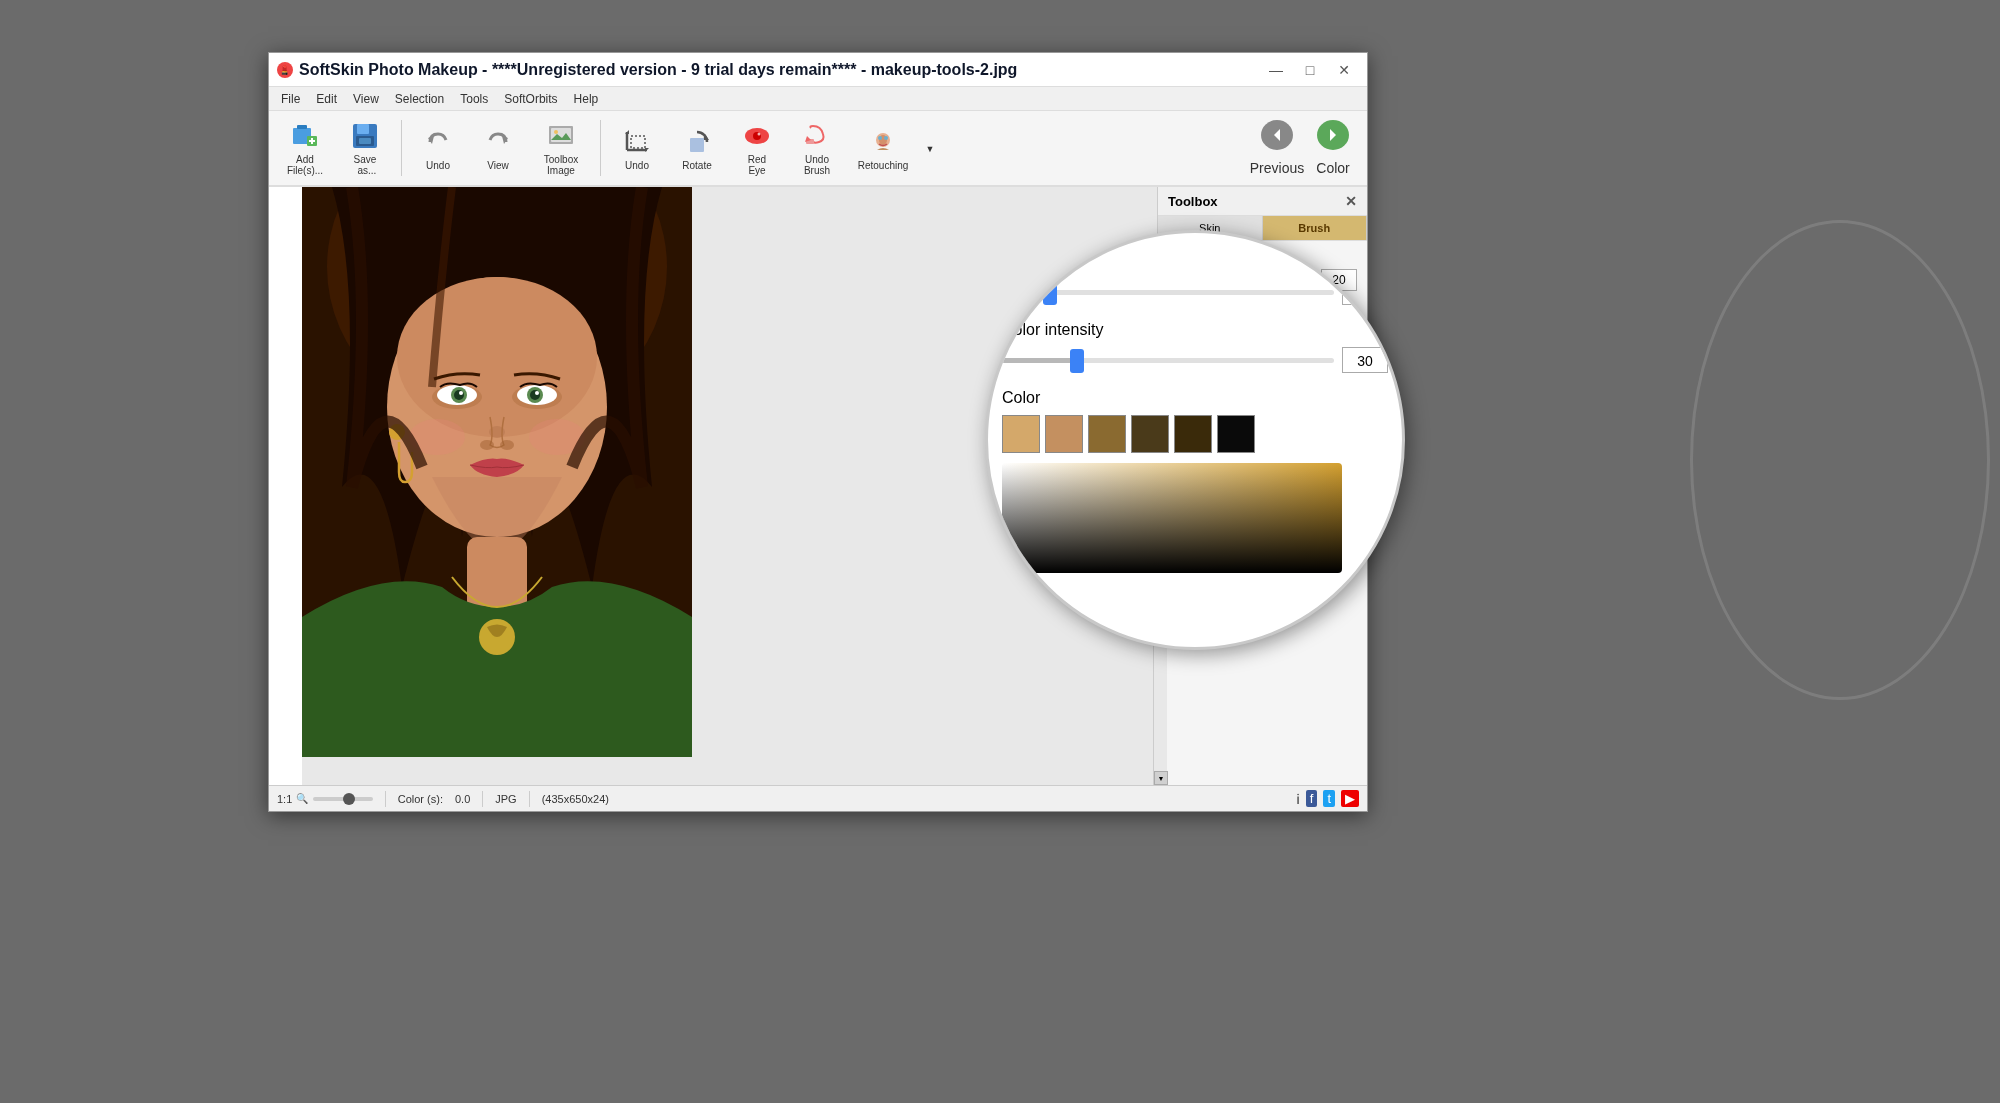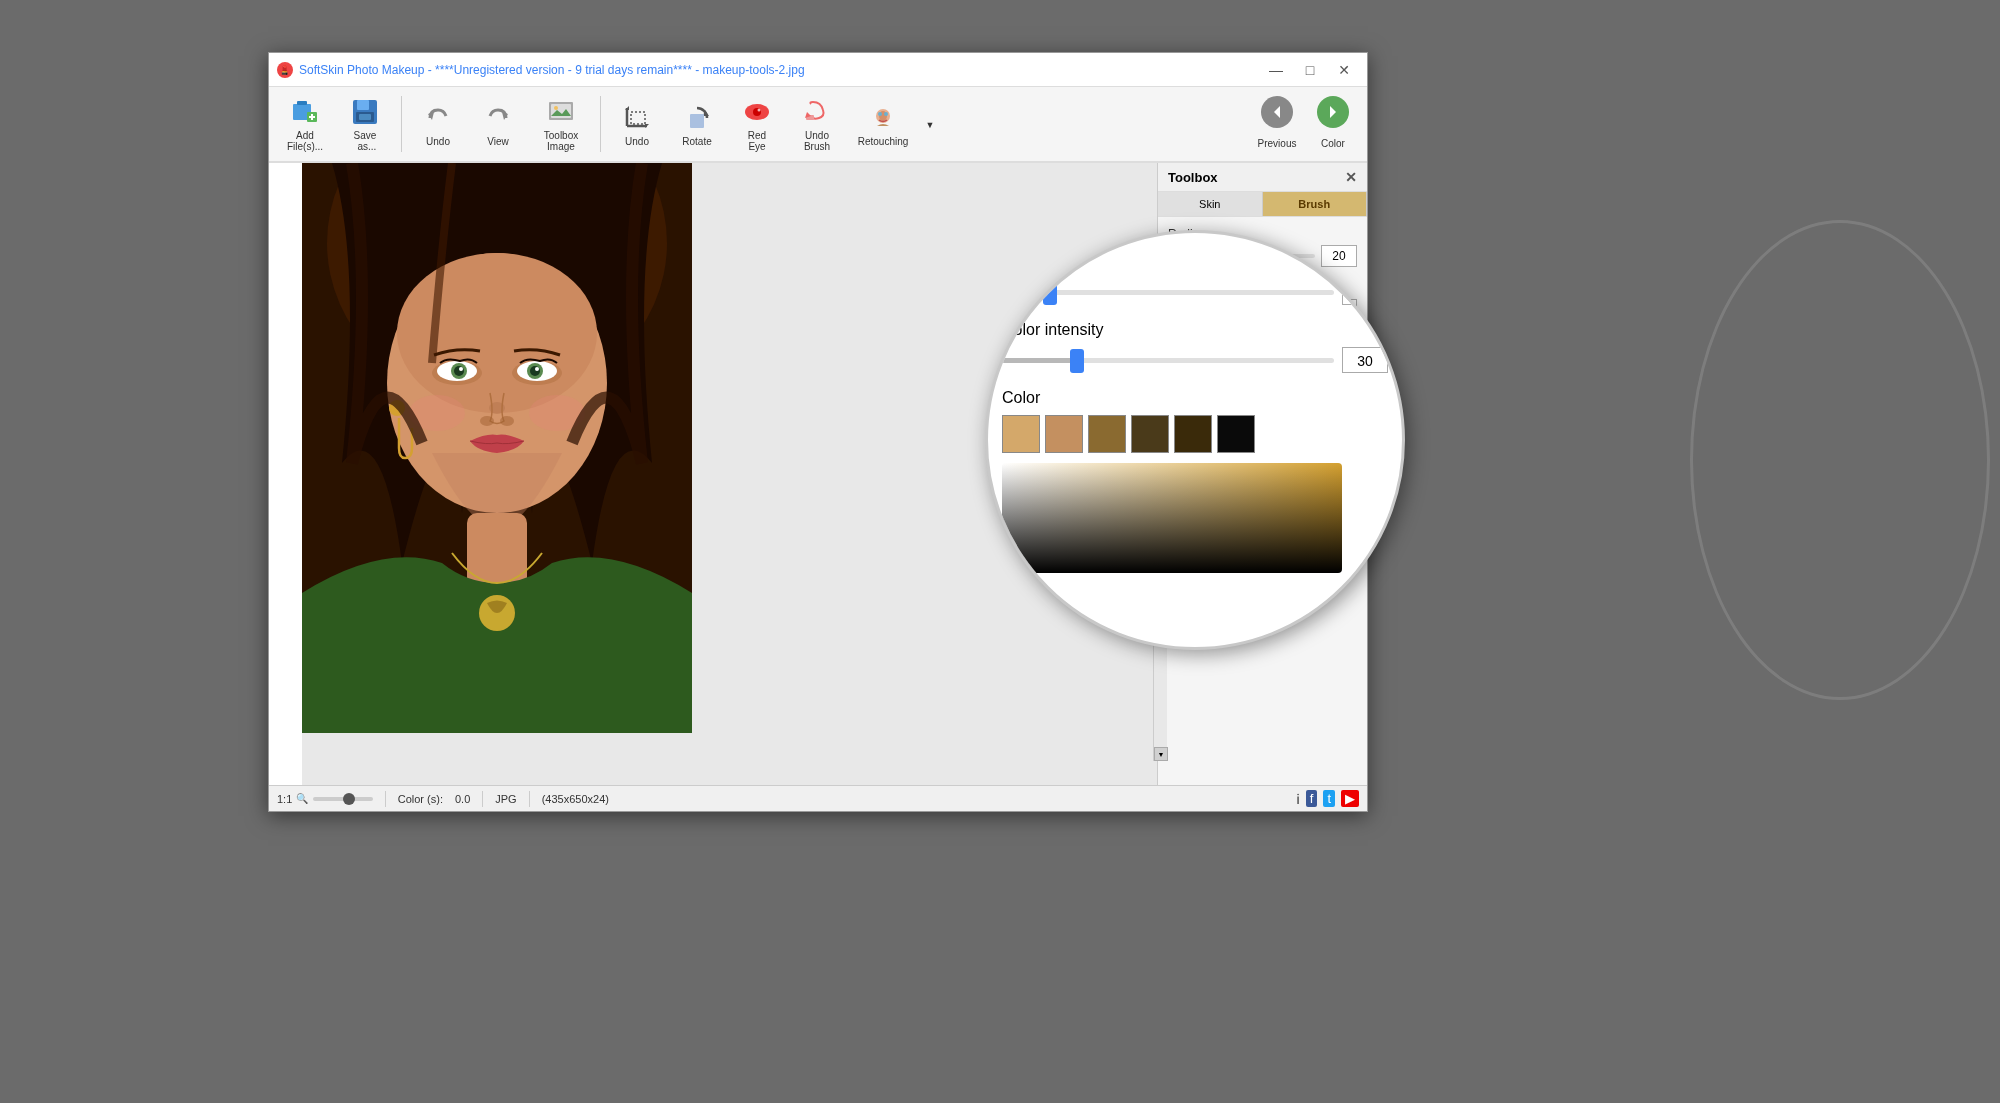--- a/index.html
+++ b/index.html
@@ -30,22 +30,23 @@
       height: 16px;
       background: #e44;
       border-radius: 50%;
       display: flex;
       align-items: center;
       justify-content: center;
       color: white;
       font-size: 9px;
     }
     .title-text {
-      font-size: 12px;
-      color: #3b82f6;
+      font-size: 16px;
+      color: #0f172a;
+      font-weight: bold;
     }
     .window-controls {
       display: flex;
       gap: 4px;
     }
     .win-btn {
       width: 30px;
       height: 22px;
       background: none;
       border: none;
@@ -116,21 +117,21 @@
     }
     .nav-btn {
       display: flex;
       flex-direction: column;
       align-items: center;
       width: 52px;
       height: 64px;
       background: none;
       border: none;
       cursor: pointer;
-      font-size: 10px;
+      font-size: 14px;
       color: #333;
       gap: 10px;
       padding: 4px;
       border-radius: 3px;
     }
     .nav-circle {
       width: 32px;
       height: 32px;
       border-radius: 50%;
       display: flex;
@@ -377,20 +378,29 @@
       <div class="app-icon">💄</div>
       <span class="title-text">SoftSkin Photo Makeup - ****Unregistered version - 9 trial days remain**** - makeup-tools-2.jpg</span>
     </div>
     <div class="window-controls">
       <button class="win-btn">—</button>
       <button class="win-btn">□</button>
       <button class="win-btn close">✕</button>
     </div>
   </div>
 
+  <div class="menu-bar">
+    <span class="menu-item">File</span>
+    <span class="menu-item">Edit</span>
+    <span class="menu-item">View</span>
+    <span class="menu-item">Selection</span>
+    <span class="menu-item">Tools</span>
+    <span class="menu-item">SoftOrbits</span>
+    <span class="menu-item">Help</span>
+  </div>
 
   <div class="toolbar">
 
     <button class="tool-btn">
       <div class="tool-icon">
         <svg width="28" height="28" viewBox="0 0 28 28">
           <rect x="2" y="6" width="18" height="16" fill="#4a9de0" rx="1"></rect>
           <rect x="6" y="3" width="10" height="4" fill="#2a7dc0" rx="1"></rect>
           <rect x="16" y="14" width="10" height="10" fill="#5ab85a" rx="1"></rect>
           <line x1="21" y1="16" x2="21" y2="22" stroke="white" stroke-width="2"></line>

